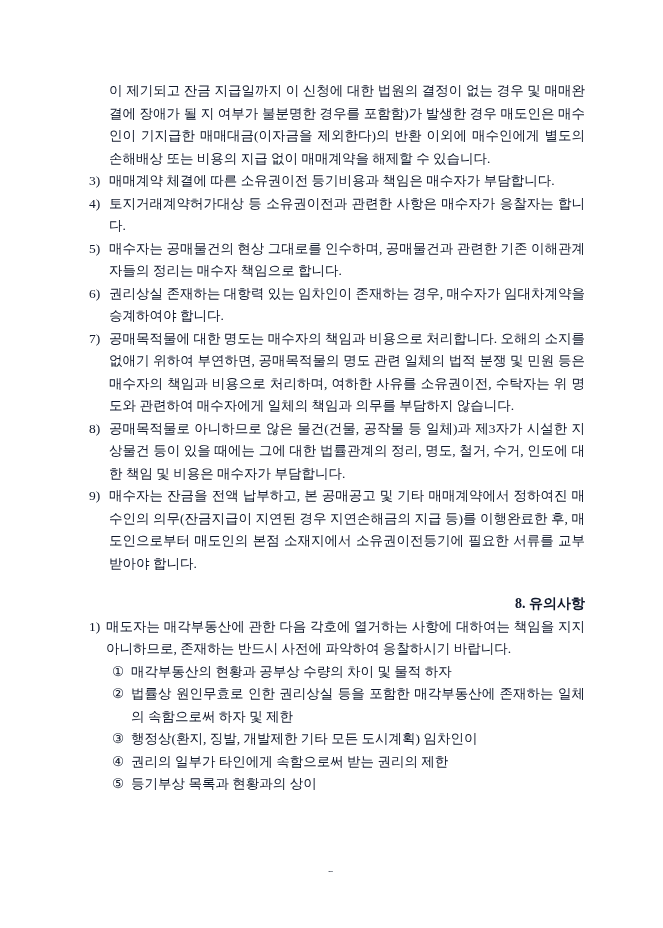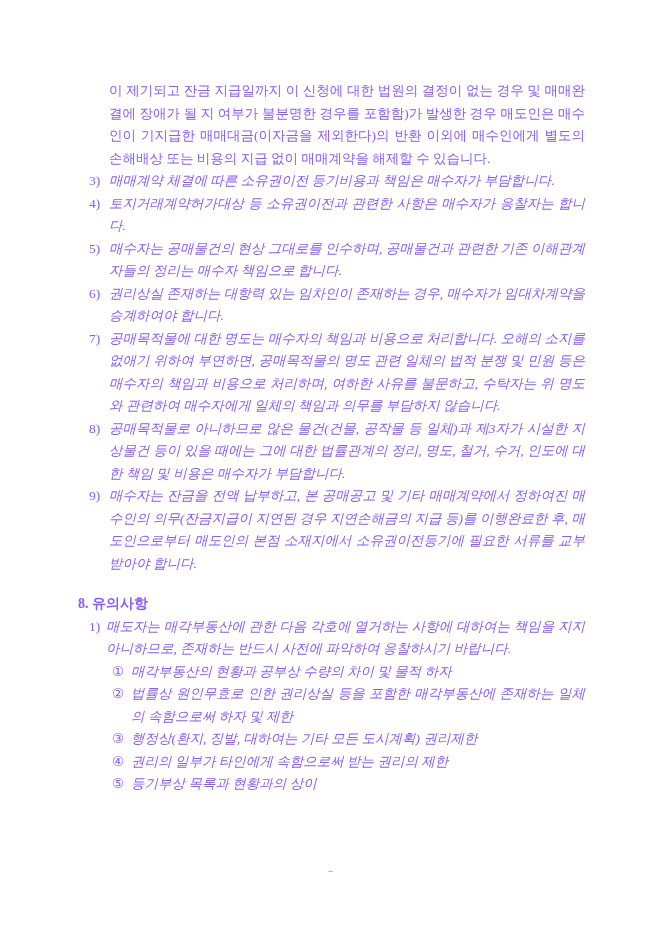--- a/index.html
+++ b/index.html
@@ -5,21 +5,21 @@
   html, body {
     margin: 0;
     padding: 0;
     background: #ffffff;
   }
   .page {
     position: relative;
     width: 663px;
     height: 872px;
     background: #ffffff;
-    color: #8b5cf6;
+    color: #0f172a;
     font-family: "Liberation Serif", "DejaVu Serif", serif;
     font-size: 13.5px;
     line-height: 22.5px;
     overflow: hidden;
     box-sizing: border-box;
   }
   .content {
     position: absolute;
     top: 80px;
     left: 89px;
@@ -35,27 +35,27 @@
     margin: 0;
   }
   .item .num {
     flex: 0 0 20px;
     white-space: nowrap;
   }
   .item .txt {
     flex: 1;
     text-align: justify;
     word-break: break-all;
-    font-style: italic;
   }
   .section-heading {
     font-size: 14px;
     font-weight: bold;
     margin: 18px 0 0 -11px;
     line-height: 22.5px;
+    text-align: right;
   }
   .item.sub .num {
     flex: 0 0 17px;
   }
   .item.circ {
     margin-left: 23px;
   }
   .item.circ .num {
     flex: 0 0 19px;
   }
@@ -88,21 +88,21 @@
     <div class="item">
       <span class="num">5)</span>
       <span class="txt">매수자는 공매물건의 현상 그대로를 인수하며, 공매물건과 관련한 기존 이해관계자들의 정리는 매수자 책임으로 합니다.</span>
     </div>
     <div class="item">
       <span class="num">6)</span>
       <span class="txt">권리상실 존재하는 대항력 있는 임차인이 존재하는 경우, 매수자가 임대차계약을 승계하여야 합니다.</span>
     </div>
     <div class="item">
       <span class="num">7)</span>
-      <span class="txt">공매목적물에 대한 명도는 매수자의 책임과 비용으로 처리합니다. 오해의 소지를 없애기 위하여 부연하면, 공매목적물의 명도 관련 일체의 법적 분쟁 및 민원 등은 매수자의 책임과 비용으로 처리하며, 여하한 사유를 불문하고, 수탁자는 위 명도와 관련하여 매수자에게 일체의 책임과 의무를 부담하지 않습니다.</span>
+      <span class="txt">공매목적물에 대한 명도는 매수자의 책임과 비용으로 처리합니다. 오해의 소지를 없애기 위하여 부연하면, 공매목적물의 명도 관련 일체의 법적 분쟁 및 민원 등은 매수자의 책임과 비용으로 처리하며, 여하한 사유를 소유권이전, 수탁자는 위 명도와 관련하여 매수자에게 일체의 책임과 의무를 부담하지 않습니다.</span>
     </div>
     <div class="item">
       <span class="num">8)</span>
       <span class="txt">공매목적물로 아니하므로 않은 물건(건물, 공작물 등 일체)과 제3자가 시설한 지상물건 등이 있을 때에는 그에 대한 법률관계의 정리, 명도, 철거, 수거, 인도에 대한 책임 및 비용은 매수자가 부담합니다.</span>
     </div>
     <div class="item">
       <span class="num">9)</span>
       <span class="txt">매수자는 잔금을 전액 납부하고, 본 공매공고 및 기타 매매계약에서 정하여진 매수인의 의무(잔금지급이 지연된 경우 지연손해금의 지급 등)를 이행완료한 후, 매도인으로부터 매도인의 본점 소재지에서 소유권이전등기에 필요한 서류를 교부받아야 합니다.</span>
     </div>
 
@@ -116,21 +116,21 @@
     <div class="item circ">
       <span class="num">①</span>
       <span class="txt">매각부동산의 현황과 공부상 수량의 차이 및 물적 하자</span>
     </div>
     <div class="item circ">
       <span class="num">②</span>
       <span class="txt">법률상 원인무효로 인한 권리상실 등을 포함한 매각부동산에 존재하는 일체의 속함으로써 하자 및 제한</span>
     </div>
     <div class="item circ">
       <span class="num">③</span>
-      <span class="txt">행정상(환지, 징발, 대하여는 기타 모든 도시계획) 권리제한</span>
+      <span class="txt">행정상(환지, 징발, 개발제한 기타 모든 도시계획) 임차인이</span>
     </div>
     <div class="item circ">
       <span class="num">④</span>
       <span class="txt">권리의 일부가 타인에게 속함으로써 받는 권리의 제한</span>
     </div>
     <div class="item circ">
       <span class="num">⑤</span>
       <span class="txt">등기부상 목록과 현황과의 상이</span>
     </div>
 

